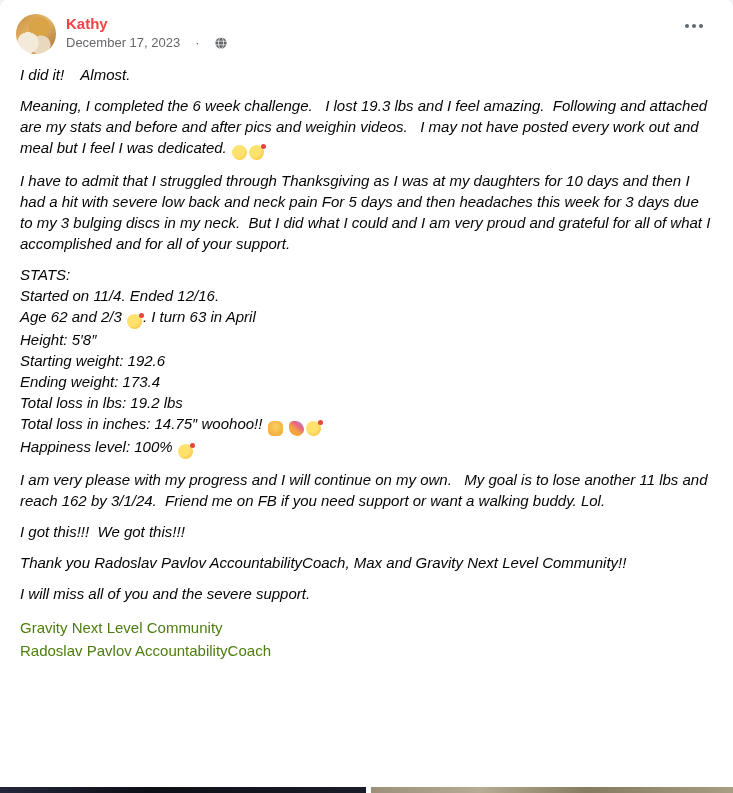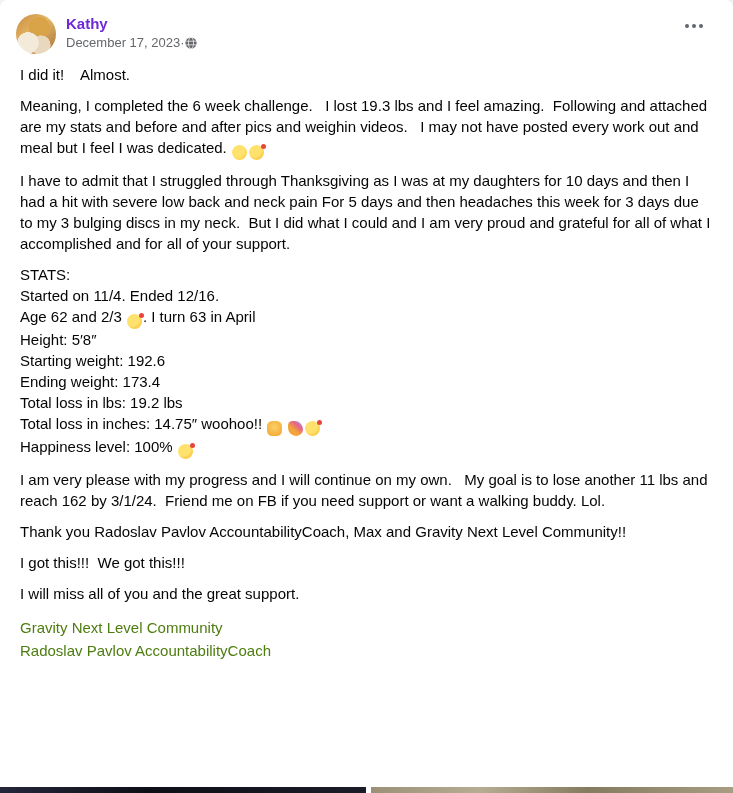--- a/index.html
+++ b/index.html
@@ -7,29 +7,29 @@
         border-radius:8px 8px 0 0;overflow:hidden;color:#050505;}
   
   .header{display:flex;align-items:flex-start;padding:14px 16px 0 16px;}
   .avatar{width:40px;height:40px;border-radius:50%;flex:0 0 40px;cursor:pointer;
     background:
       radial-gradient(circle at 30% 72%, #f3ead9 0 26%, rgba(0,0,0,0) 27%),
       radial-gradient(circle at 62% 78%, #e9d8bd 0 24%, rgba(0,0,0,0) 25%),
       radial-gradient(circle at 58% 34%, #d9a447 0 30%, rgba(0,0,0,0) 31%),
       linear-gradient(135deg,#c98a3e 0%,#e6b968 45%,#a9713a 100%);}
   .hinfo{margin-left:10px;flex:1;}
-  .author{font-size:15px;font-weight:bold;line-height:19px;color:#6d28d9;cursor:pointer;}
-  .meta{display:flex;align-items:center;gap:0;font-size:13px;color:#65676b;margin-top:2px;}
+  .author{font-size:15px;font-weight:bold;line-height:19px;color:#ef4444;cursor:pointer;}
+  .meta{display:flex;align-items:center;gap:15px;font-size:13px;color:#65676b;margin-top:2px;}
   .meta .sep{color:#65676b;}
   .globe{width:12px;height:12px;display:inline-block;}
   .more{display:flex;gap:3px;align-items:center;padding:10px 8px;margin-right:6px;cursor:pointer;
         border-radius:50%;}
   .more i{width:4px;height:4px;border-radius:50%;background:#606770;display:block;}
   
-  .body{padding:10px 20px 0 20px;font-size:15px;line-height:21px;}
+  .body{padding:10px 20px 0 20px;font-size:15px;line-height:21px;font-style:italic;}
   .body p{margin:0 0 10px 0;white-space:pre-wrap;}
   
   .emoji{position:relative;display:inline-block;width:15px;height:15px;border-radius:50%;
          vertical-align:-2px;font-size:0;overflow:visible;margin:0 1px;}
   .e-face{background:radial-gradient(circle at 35% 32%, #ffe16e 52%, #f7c21e 100%);}
   .e-love{background:radial-gradient(circle at 35% 32%, #ffe16e 48%, #f5b41e 100%);}
   .e-love::after{content:"";position:absolute;width:5px;height:5px;background:#e8453c;
                  border-radius:50%;right:-2px;top:-1px;}
   .e-hands{background:radial-gradient(circle at 50% 40%, #fbd067, #f0a32f);border-radius:35%;}
   .e-party{background:linear-gradient(40deg,#f2a33c 40%,#e8618c 68%,#7ac0f0);
@@ -70,23 +70,23 @@
         <i></i>
     </div>
   </div>
 
   <div class="body" id="post-body">
       <p>I did it!    Almost.</p>
       <p>Meaning, I completed the 6 week challenge.   I lost 19.3 lbs and I feel amazing.  Following and attached are my stats and before and after pics and weighin videos.   I may not have posted every work out and meal but I feel I was dedicated. <span class="emoji e-face" title="😞">😞</span><span class="emoji e-love" title="🥰">🥰</span></p>
       <p>I have to admit that I struggled through Thanksgiving as I was at my daughters for 10 days and then I had a hit with severe low back and neck pain For 5 days and then headaches this week for 3 days due to my 3 bulging discs in my neck.  But I did what I could and I am very proud and grateful for all of what I accomplished and for all of your support.</p>
       <p>STATS:<br>Started on 11/4. Ended 12/16.<br>Age 62 and 2/3 <span class="emoji e-love" title="🥰">🥰</span>. I turn 63 in April<br>Height: 5′8″<br>Starting weight: 192.6<br>Ending weight: 173.4<br>Total loss in lbs: 19.2 lbs<br>Total loss in inches: 14.75″ woohoo!! <span class="emoji e-hands" title="🙌">🙌</span> <span class="emoji e-party" title="🎉">🎉</span><span class="emoji e-love" title="🥰">🥰</span><br>Happiness level: 100% <span class="emoji e-love" title="🥰">🥰</span></p>
       <p>I am very please with my progress and I will continue on my own.   My goal is to lose another 11 lbs and reach 162 by 3/1/24.  Friend me on FB if you need support or want a walking buddy. Lol.</p>
+      <p>I got this!!!  We got this!!!</p>
       <p>Thank you Radoslav Pavlov AccountabilityCoach, Max and Gravity Next Level Community!!</p>
-      <p>I got this!!!  We got this!!!</p>
-      <p>I will miss all of you and the great support.</p>
+      <p>I will miss all of you and the severe support.</p>
     </div>
 
   <div class="links" id="post-links">
       <a href="#">Gravity Next Level Community</a>
       <a href="#">Radoslav Pavlov AccountabilityCoach</a>
     </div>
 
   <div class="photo-strip">
     <div class="ph-left"></div>
     <div class="ph-right"></div>

